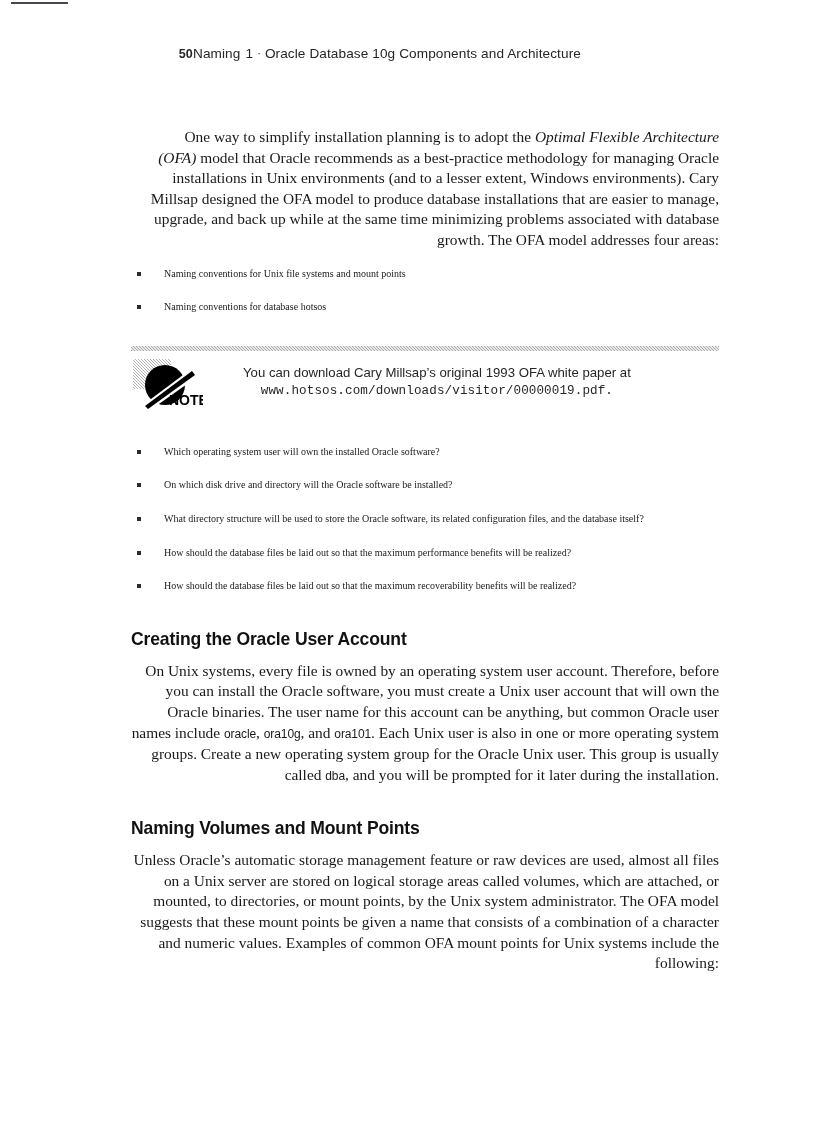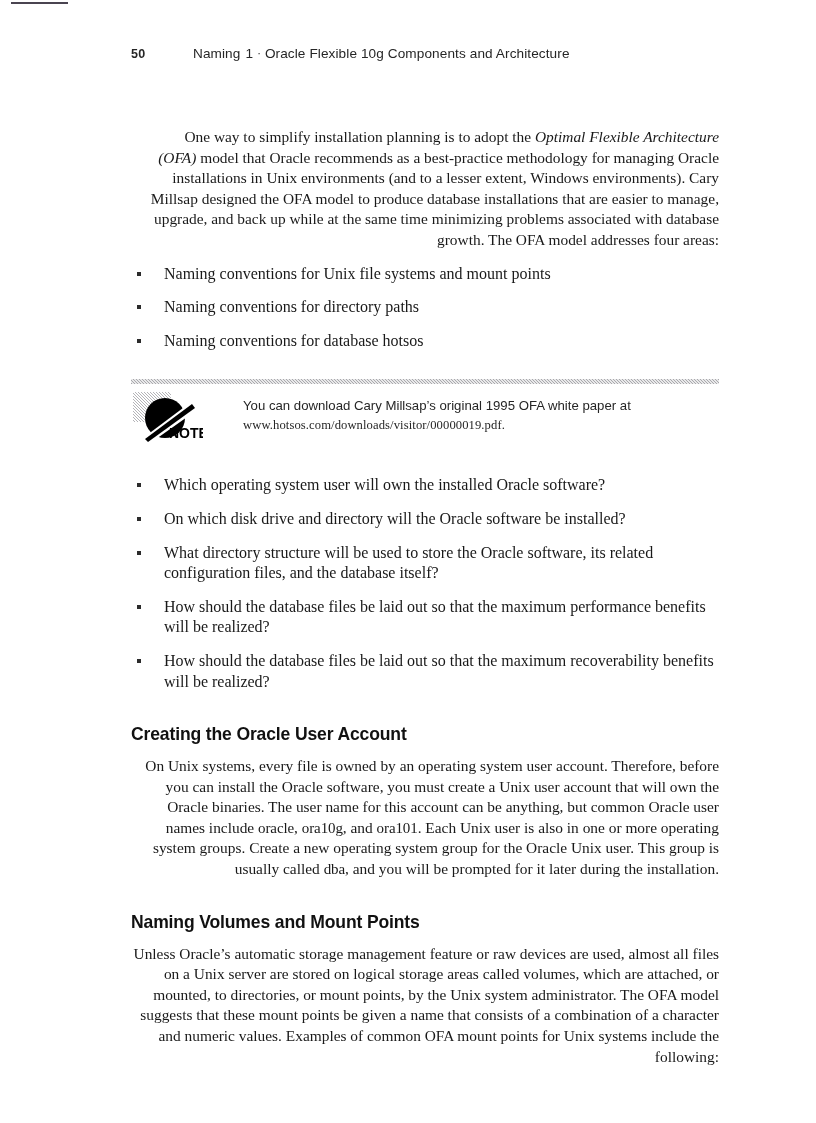--- a/index.html
+++ b/index.html
@@ -48,20 +48,21 @@
     padding-top: 46px;
     font-family: "Liberation Sans", sans-serif;
     color: #262626;
   }
   .folio {
     font-weight: bold;
     font-size: 12.5px;
     letter-spacing: 0.2px;
     width: 62px;
     flex: none;
+    text-align: right;
   }
   .head-title {
     font-size: 13.6px;
     letter-spacing: 0.1px;
     white-space: nowrap;
   }
   .head-sep {
     padding: 0 4px;
     font-size: 11px;
     position: relative;
@@ -78,35 +79,35 @@
     color: #191919;
   }
   p.body.indent { text-indent: 24px; }
 
   .gap-lead   { height: 66px; }
   .gap-sm     { height: 8px; }
 
   i, .ital { font-style: italic; }
 
   code, .mono {
-    font-family: Liberation Serif, serif;
-    font-size: 15px;
+    font-family: Liberation Sans, sans-serif;
+    font-size: 12px;
     letter-spacing: -0.1px;
   }
 
   
   ul.bullets {
     list-style: none;
     margin: 0;
     padding: 0;
   }
   ul.bullets li {
     position: relative;
     padding-left: 33px;
-    font-size: 16px;
+    font-size: 10px;
     line-height: 20.6px;
     margin-top: 13px;
     color: #191919;
   }
   ul.bullets li:first-child { margin-top: 13px; }
   ul.bullets li::before {
     content: "";
     position: absolute;
     left: 6px;
     top: 8px;
@@ -167,23 +168,24 @@
     height: 50px;
   }
   .note-text {
     padding-top: 8px;
     font-family: "Liberation Sans", sans-serif;
     font-size: 13.2px;
     line-height: 19.5px;
     color: #262626;
   }
   .note-text .mono {
-    font-family: Liberation Serif, serif;
+    font-family: Liberation Mono, monospace;
     font-size: 12.6px;
     letter-spacing: 0.1px;
+    text-align: center;
   }
 
   
   h2.section {
     font-family: "Liberation Sans", sans-serif;
     font-weight: bold;
     font-size: 18.2px;
     letter-spacing: -0.15px;
     color: #111111;
     margin: 0;
@@ -198,46 +200,45 @@
 <body>
 
 <div class="page">
 
   <div class="crop-mark"></div>
 
   <div class="content">
 
     <div class="running-head">
       <span class="folio">50</span>
-      <span class="head-title"><span>Naming</span><span class="head-chapter-num">1</span><span class="head-sep">·</span><span>Oracle Flexible 10g Components and Architecture</span></span>
+      <span class="head-title"><span>Naming</span><span class="head-chapter-num">1</span><span class="head-sep">·</span><span>Oracle Database 10g Components and Architecture</span></span>
     </div>
 
     <div class="gap-lead"></div>
 
     <p class="body indent"><span>One way to simplify installation planning is to adopt the </span><i>Optimal Flexible Architecture (OFA)</i><span> model that Oracle recommends as a best-practice methodology for managing Oracle installations in Unix environments (and to a lesser extent, Windows environments). Cary Millsap designed the OFA model to produce database installations that are easier to manage, upgrade, and back up while at the same time minimizing problems associated with database growth. The OFA model addresses four areas:</span></p>
 
     <ul class="bullets">
       <li><span>Naming conventions for Unix file systems and mount points</span></li>
-      <li><span>Naming conventions for directory paths</span></li>
       <li><span>Naming conventions for database hotsos</span></li>
     </ul>
 
     <div class="note">
       <div class="note-rule"></div>
       <div class="note-body">
         <div class="note-icon-wrap">
           <svg class="note-icon" viewBox="0 0 64 50" aria-hidden="true">
             <circle cx="26" cy="24" r="20" fill="#000000"></circle>
             <path d="M 4 44 L 52 8 L 58 16 L 10 50 Z" fill="#ffffff"></path>
             <path d="M 6 45 L 53 10 L 56 14 L 9 48 Z" fill="#000000"></path>
             <text x="30" y="44" font-family="Liberation Sans, sans-serif" font-size="14" font-weight="bold" fill="#000000">NOTE</text>
           </svg>
         </div>
         <div class="note-text">
-          <div>You can download Cary Millsap’s original 1995 OFA white paper at</div>
+          <div>You can download Cary Millsap’s original 1993 OFA white paper at</div>
           <div class="mono">www.hotsos.com/downloads/visitor/00000019.pdf.</div>
         </div>
       </div>
     </div>
 
     <div class="gap-sm" style="height:16px"></div>
 
 
     <ul class="bullets">
       <li><span>Which operating system user will own the installed Oracle software?</span></li>

